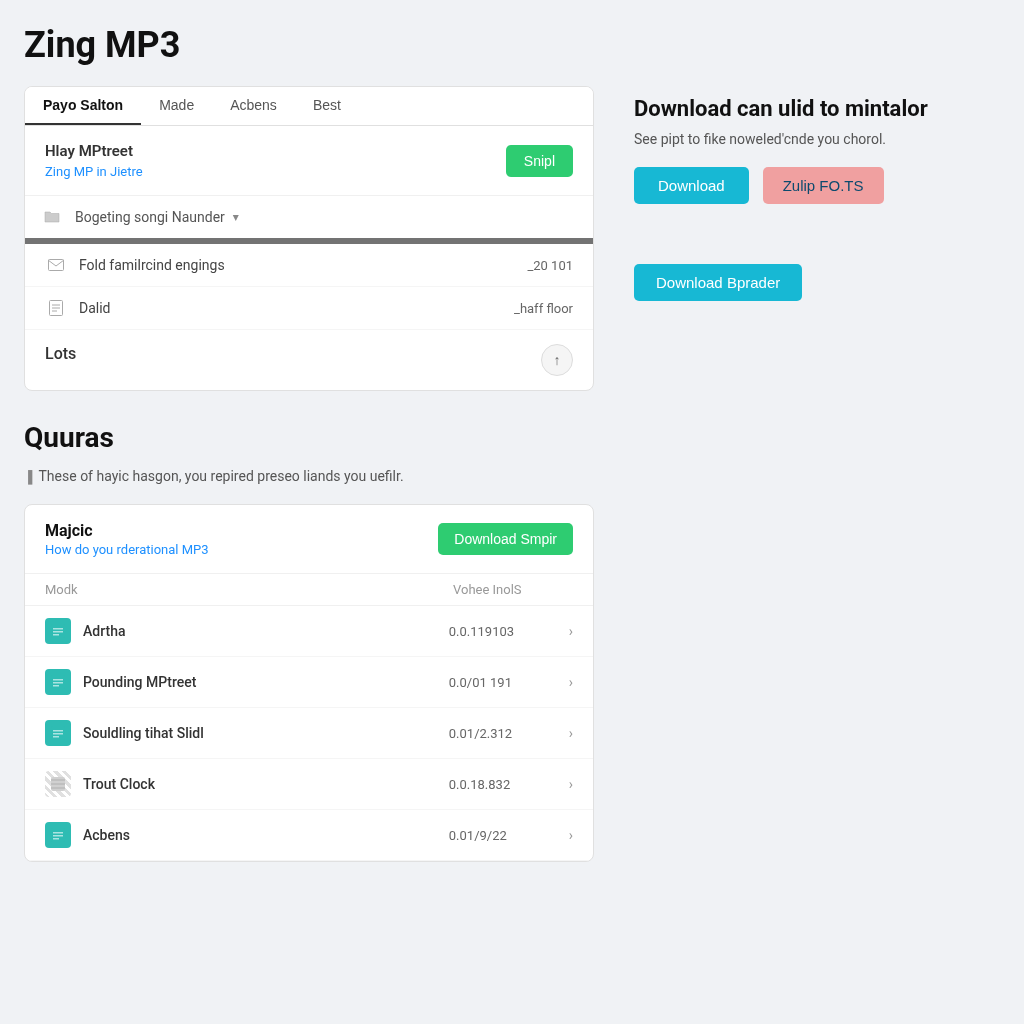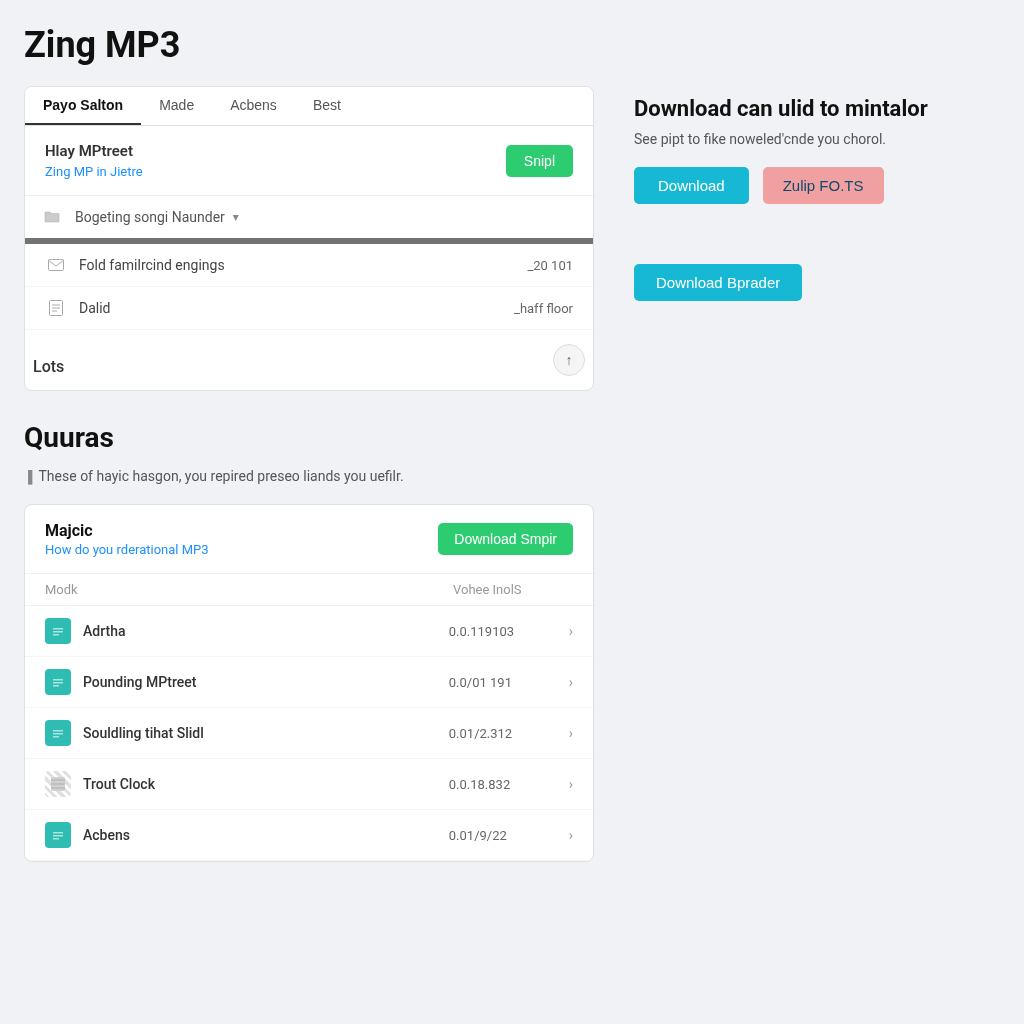--- a/index.html
+++ b/index.html
@@ -128,22 +128,22 @@
     }
     .dropdown-row .arrow-down {
       margin-left: 8px;
       font-size: 12px;
       color: #888;
     }
     
     .lots-row {
       display: flex;
       justify-content: space-between;
-      align-items: flex-end;
-      padding: 14px 8px;
+      align-items: flex-start;
+      padding: 14px 20px;
     }
     .lots-label {
       font-size: 16px;
       font-weight: 500;
       color: #333;
     }
     .circle-btn {
       width: 32px;
       height: 32px;
       border-radius: 50%;

